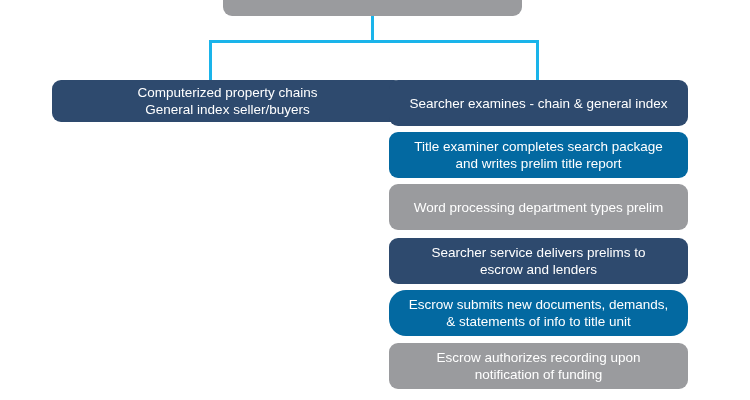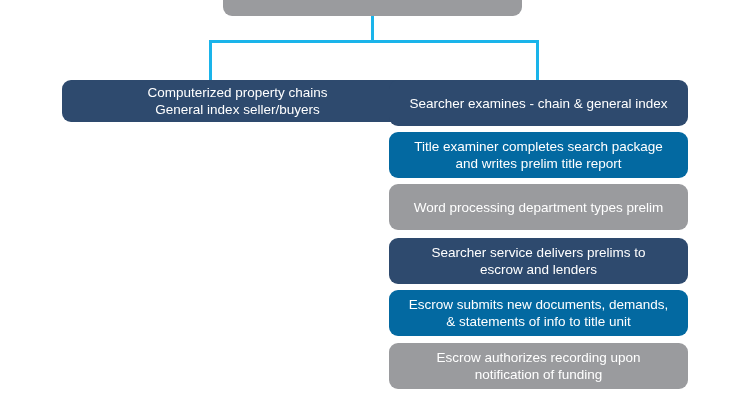--- a/index.html
+++ b/index.html
@@ -32,27 +32,27 @@
     .cyan { background: #0369a1; }
     .grey { background: #9a9b9e; }
     .line {
       position: absolute;
       background: #1ab4ea;
     }
     #top-box {
       left: 223px; top: -30px; width: 299px; height: 46px;
       align-items: flex-end; padding-bottom: 10px;
     }
-    #left-box { left: 62px; top: 80px; width: 351px; height: 42px; }
+    #left-box { left: 52px; top: 80px; width: 351px; height: 42px; }
     .col { left: 389px; width: 299px; height: 46px; }
     #r0 { top: 80px; }
     #r1 { top: 132px; }
     #r2 { top: 184px; }
     #r3 { top: 238px; }
-    #r4 { top: 290px; }
+    #r4 { top: 290px; border-radius: 17px; }
     #r5 { top: 343px; }
     #conn-center { left: 371px; top: 16px; width: 3px; height: 25px; }
     #conn-horizontal { left: 209px; top: 40px; width: 330px; height: 3px; }
     #conn-left { left: 209px; top: 40px; width: 3px; height: 40px; }
     #conn-right { left: 536px; top: 40px; width: 3px; height: 40px; }
   </style>
 </head>
 <body>
 
 <div id="top-box" class="box grey">

